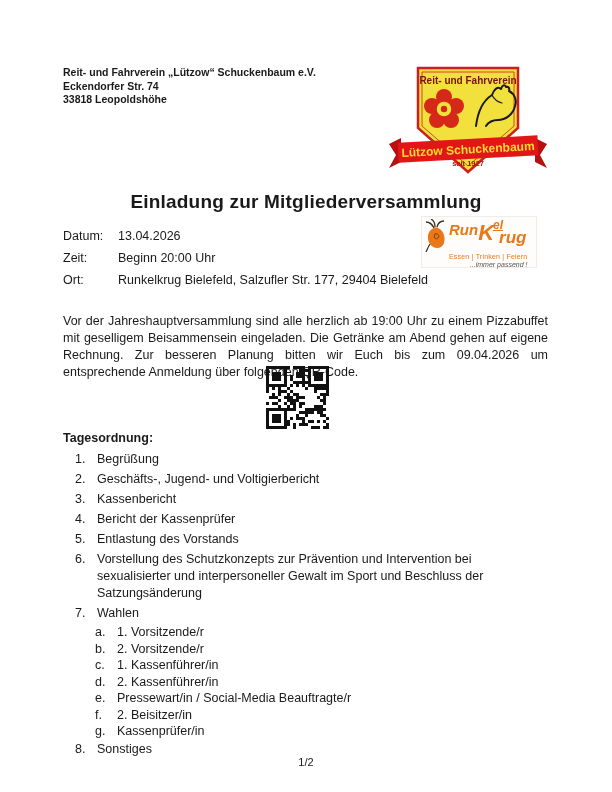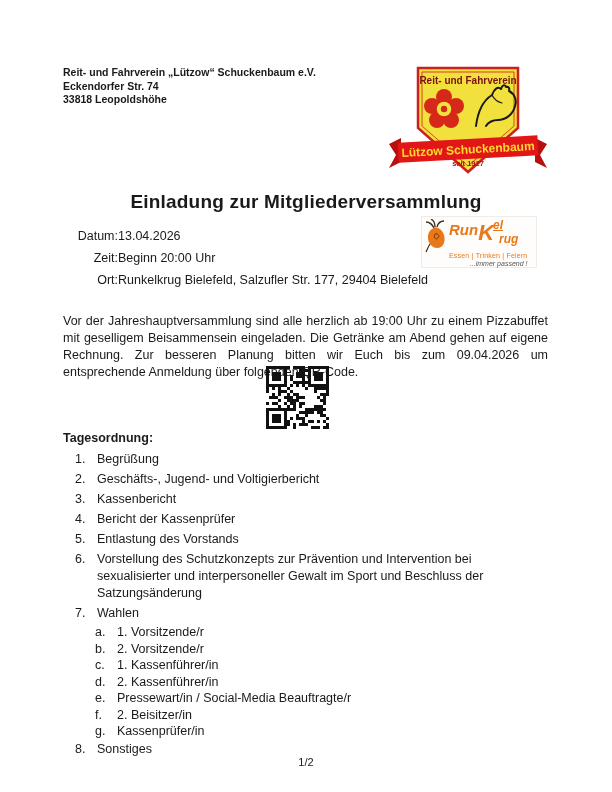--- a/index.html
+++ b/index.html
@@ -15,30 +15,30 @@
   .header{position:absolute;left:63px;top:66px;font-size:10.5px;font-weight:bold;line-height:13.5px;}
   .header .links{margin-top:14px;}
   .header a{color:#1c3a8c;text-decoration:underline;display:block;}
   
   .club-logo{position:absolute;left:388px;top:62px;width:160px;height:118px;}
   
   .title{position:absolute;left:0;top:191px;width:612px;text-align:center;font-size:19px;font-weight:700;letter-spacing:0.2px;}
   
   .details{position:absolute;left:63px;top:229px;font-size:12.5px;}
   .detail-row{display:flex;height:22px;align-items:flex-start;}
-  .detail-label{width:55px;flex:none;text-align:right;}
+  .detail-label{width:55px;flex:none;}
   
   .rk-logo{position:absolute;left:421px;top:216px;width:116px;height:52px;background:#fffdfb;border:1px solid #efecea;
            display:flex;align-items:flex-start;padding:2px 3px;box-sizing:border-box;}
   .rk-text{margin-left:2px;line-height:1;}
   .rk-name{color:#e87818;font-style:italic;font-weight:bold;white-space:nowrap;}
   .rk-n1{font-size:15px;}
   .rk-nK{font-size:22px;vertical-align:-5px;}
   .rk-n2{font-size:12px;vertical-align:6px;margin-left:-1px;text-decoration:underline;}
-  .rk-n3{font-size:12px;vertical-align:-8px;margin-left:-4px;}
+  .rk-n3{font-size:17px;vertical-align:-8px;margin-left:-4px;}
   .rk-tagline{color:#e87818;font-size:7px;margin-top:7px;letter-spacing:0.2px;}
   .rk-slogan{color:#555;font-size:7px;font-style:italic;text-align:right;margin-top:1px;}
   
   .intro{position:absolute;left:63px;top:313px;width:485px;font-size:12.5px;line-height:17px;text-align:justify;}
   
   .qr{position:absolute;left:266px;top:366px;width:63px;height:63px;}
   
   .agenda-heading{position:absolute;left:63px;top:431px;font-size:12.5px;font-weight:bold;}
   .agenda{position:absolute;left:75px;top:451px;width:473px;font-size:12.5px;}
   .agenda-item{display:flex;line-height:17px;margin-bottom:3px;}

